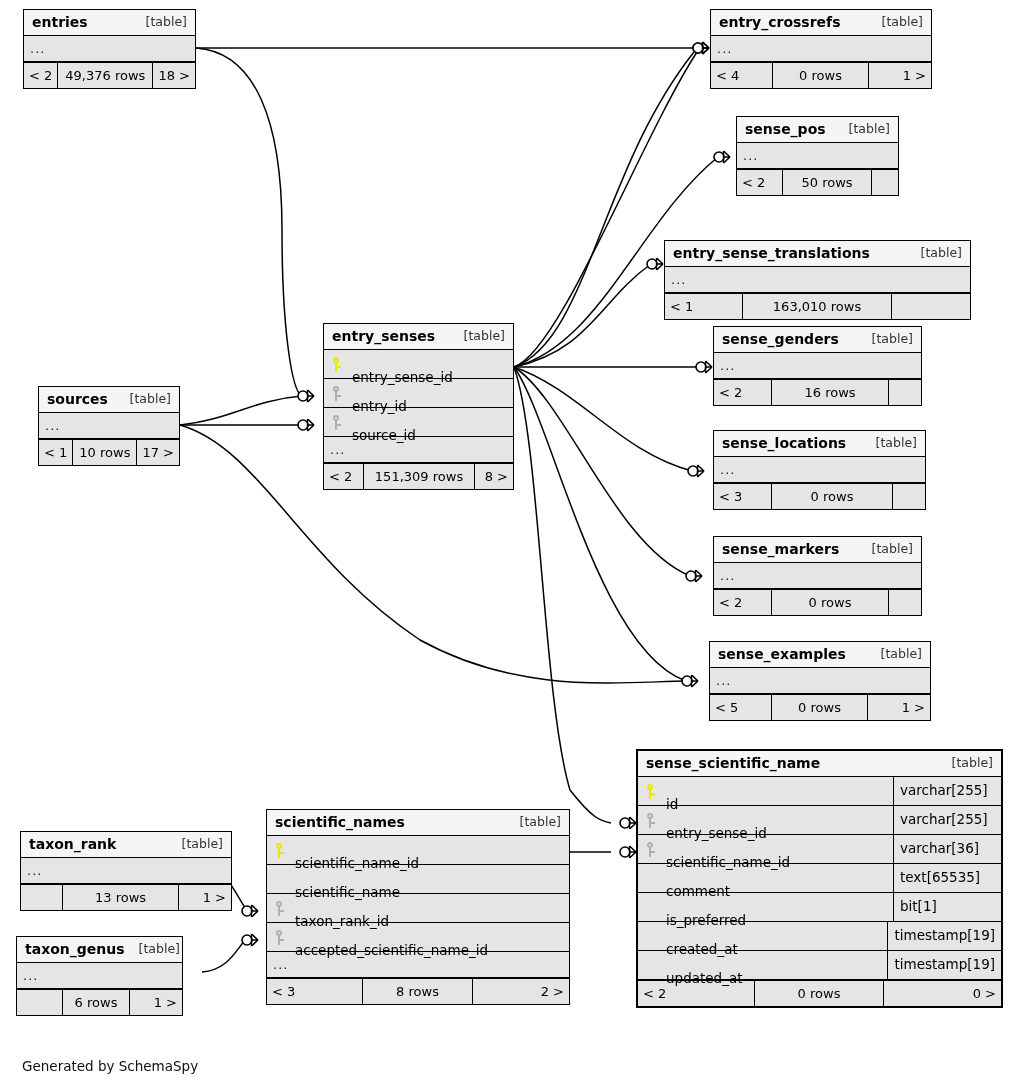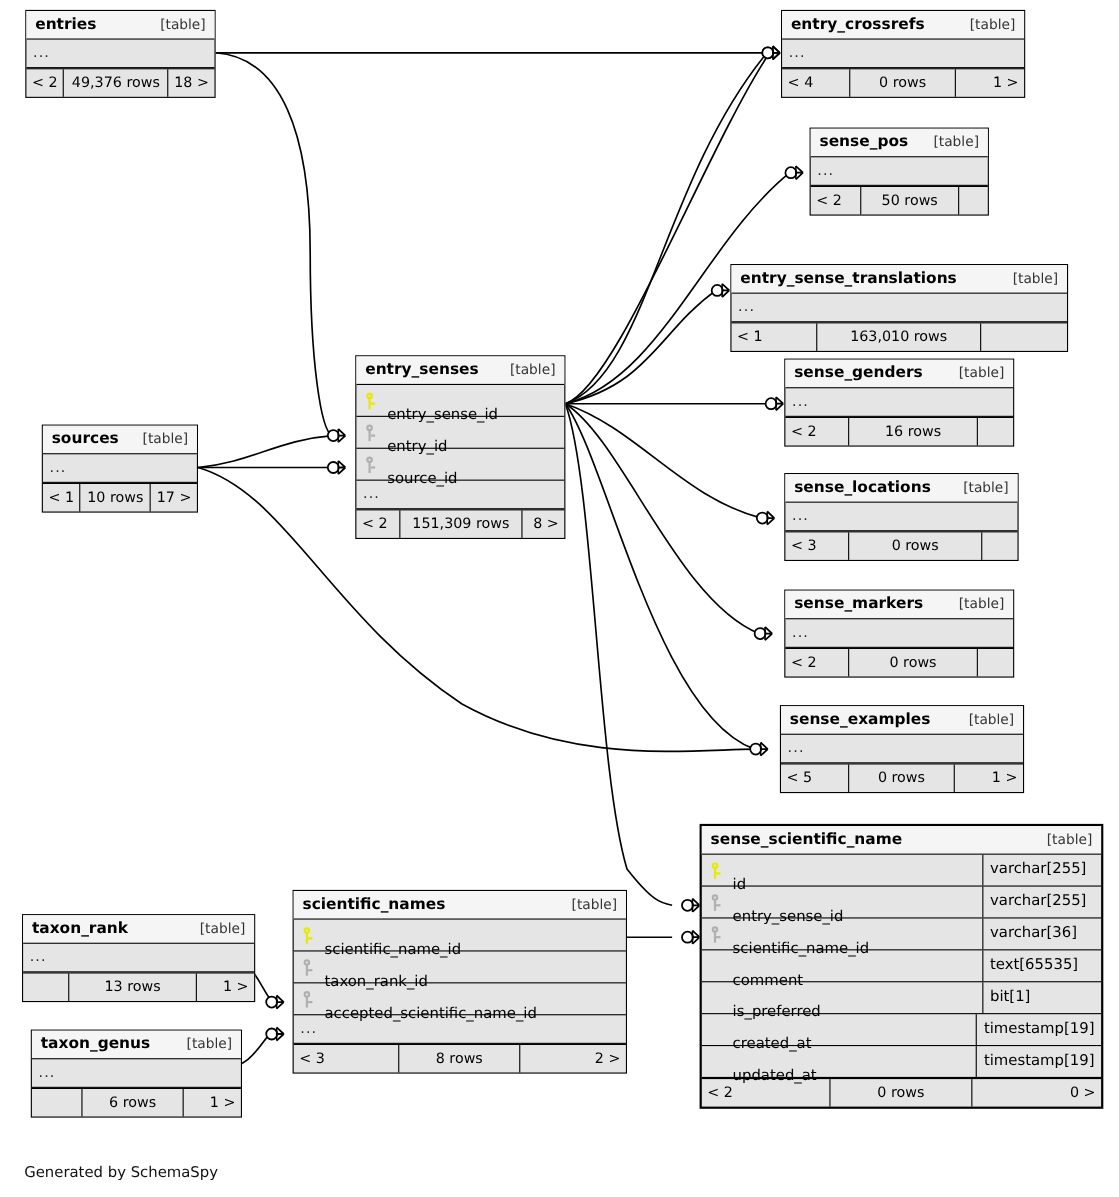--- a/index.html
+++ b/index.html
@@ -398,20 +398,24 @@
       <span class="col-key">
         <span class="keyicon key-pk">
             <b></b>
             <i></i>
             <em></em>
           </span>
       </span>
       <span class="col-name">scientific_name_id</span>
     </div>
     <div class="tbl-row">
+      <span class="col-key"></span>
+      <span class="col-name">scientific_name</span>
+    </div>
+    <div class="tbl-row">
       <span class="col-key">
         <span class="keyicon key-fk">
             <b></b>
             <i></i>
             <em></em>
           </span>
       </span>
       <span class="col-name">taxon_rank_id</span>
     </div>
     <div class="tbl-row">
@@ -438,21 +442,21 @@
       <span class="tbl-kind">[table]</span>
     </div>
     <div class="tbl-row ellipsis">...</div>
     <div class="tbl-foot">
       <div class="foot-cell foot-left" style="width:42px"></div>
       <div class="foot-cell foot-mid">13 rows</div>
       <div class="foot-cell foot-right" style="width:52px">1 &gt;</div>
     </div>
   </div>
 
-  <div class="table-node" style="left:16px;top:936px;width:192px;margin-left:12px;">
+  <div class="table-node" style="left:16px;top:936px;width:167px;">
     <div class="tbl-title">
       <span class="tbl-name">taxon_genus</span>
       <span class="tbl-kind">[table]</span>
     </div>
     <div class="tbl-row ellipsis">...</div>
     <div class="tbl-foot">
       <div class="foot-cell foot-left" style="width:46px"></div>
       <div class="foot-cell foot-mid">6 rows</div>
       <div class="foot-cell foot-right" style="width:52px">1 &gt;</div>
     </div>

